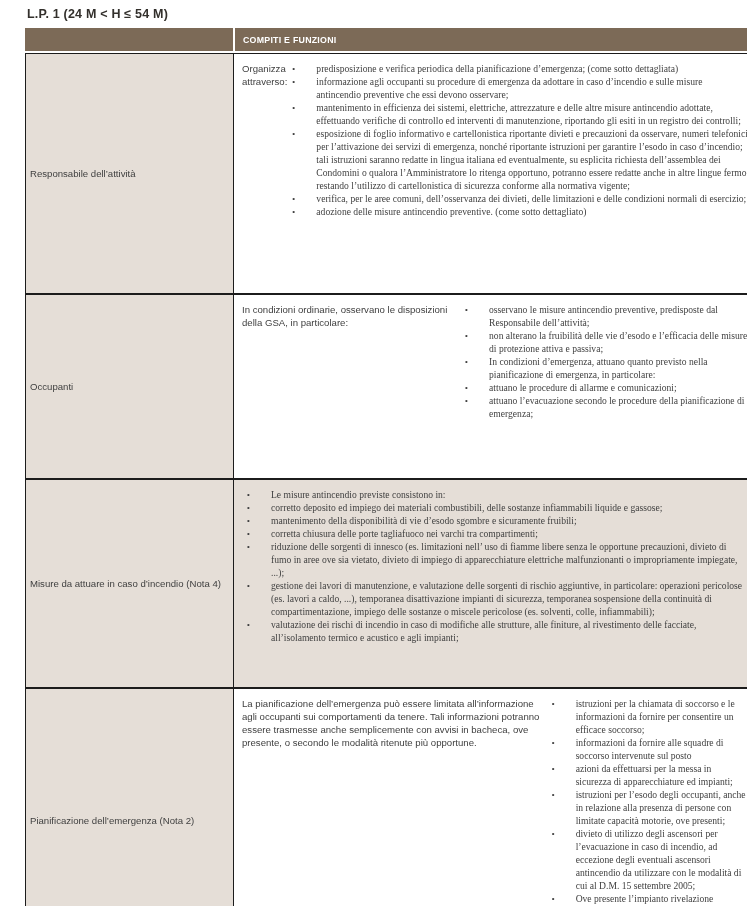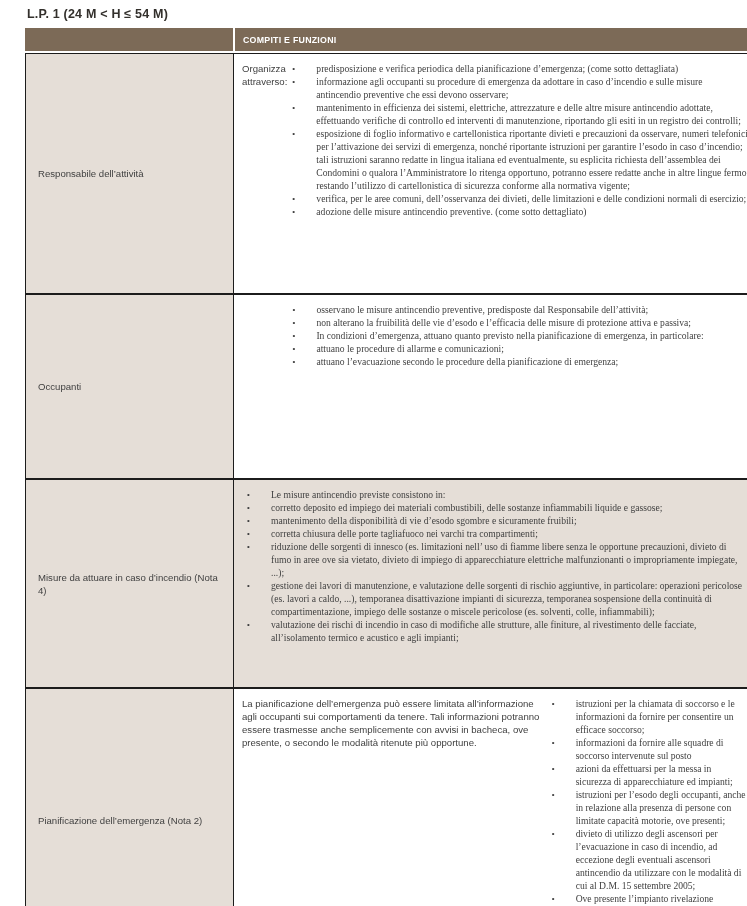--- a/index.html
+++ b/index.html
@@ -32,21 +32,21 @@
   .row + .row { border-top: 2px solid var(--border, #1c1c1c); }
   .row:nth-child(1) { min-height: 239px; }
   .row:nth-child(2) { min-height: 185px; }
   .row:nth-child(3) { min-height: 209px; }
   .row:nth-child(4) { min-height: 207px; }
   .cell { font-size: 9.6px; line-height: 13px; }
   .cell.label {
     background: var(--label-bg, #e5ded7);
     border-right: 1px solid var(--border, #1c1c1c);
     display: flex; align-items: center;
-    padding: 6px 10px 6px 12px;
+    padding: 6px 10px 6px 4px;
   }
   .cell.content {
     background: #ffffff;
     display: flex; flex-direction: row; justify-content: center;
     padding: 8px 12px 8px 8px;
   }
   .row.shaded .cell.content { background: var(--shaded-bg, #e5ded7); }
   .cell.content p { margin: 0; }
   .cell.content ul { list-style: none; margin: 0; padding: 0; }
   .cell.content li { position: relative; padding-left: 29px; }
@@ -99,20 +99,21 @@
                 <span class="t">adozione delle misure antincendio preventive. (come sotto dettagliato)</span>
               </li>
             </ul>
           </div>
         </div>
         <div class="row">
           <div class="cell label">
             <span>Occupanti</span>
           </div>
           <div class="cell content">
+            <p>In condizioni ordinarie, osservano le disposizioni della GSA, in particolare:</p>
             <ul>
               <li>
                 <span class="b">•</span>
                 <span class="t">osservano le misure antincendio preventive, predisposte dal Responsabile dell’attività;</span>
               </li>
               <li>
                 <span class="b">•</span>
                 <span class="t">non alterano la fruibilità delle vie d’esodo e l’efficacia delle misure di protezione attiva e passiva;</span>
               </li>
               <li>

